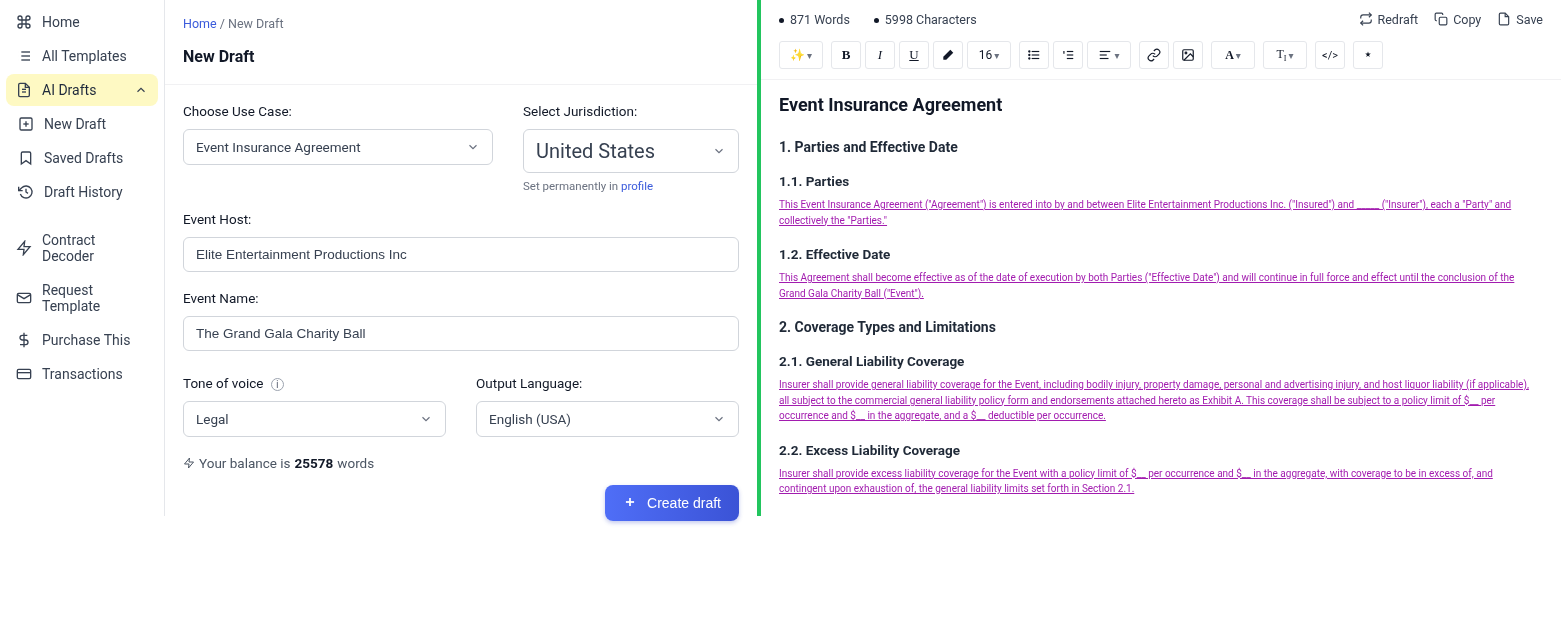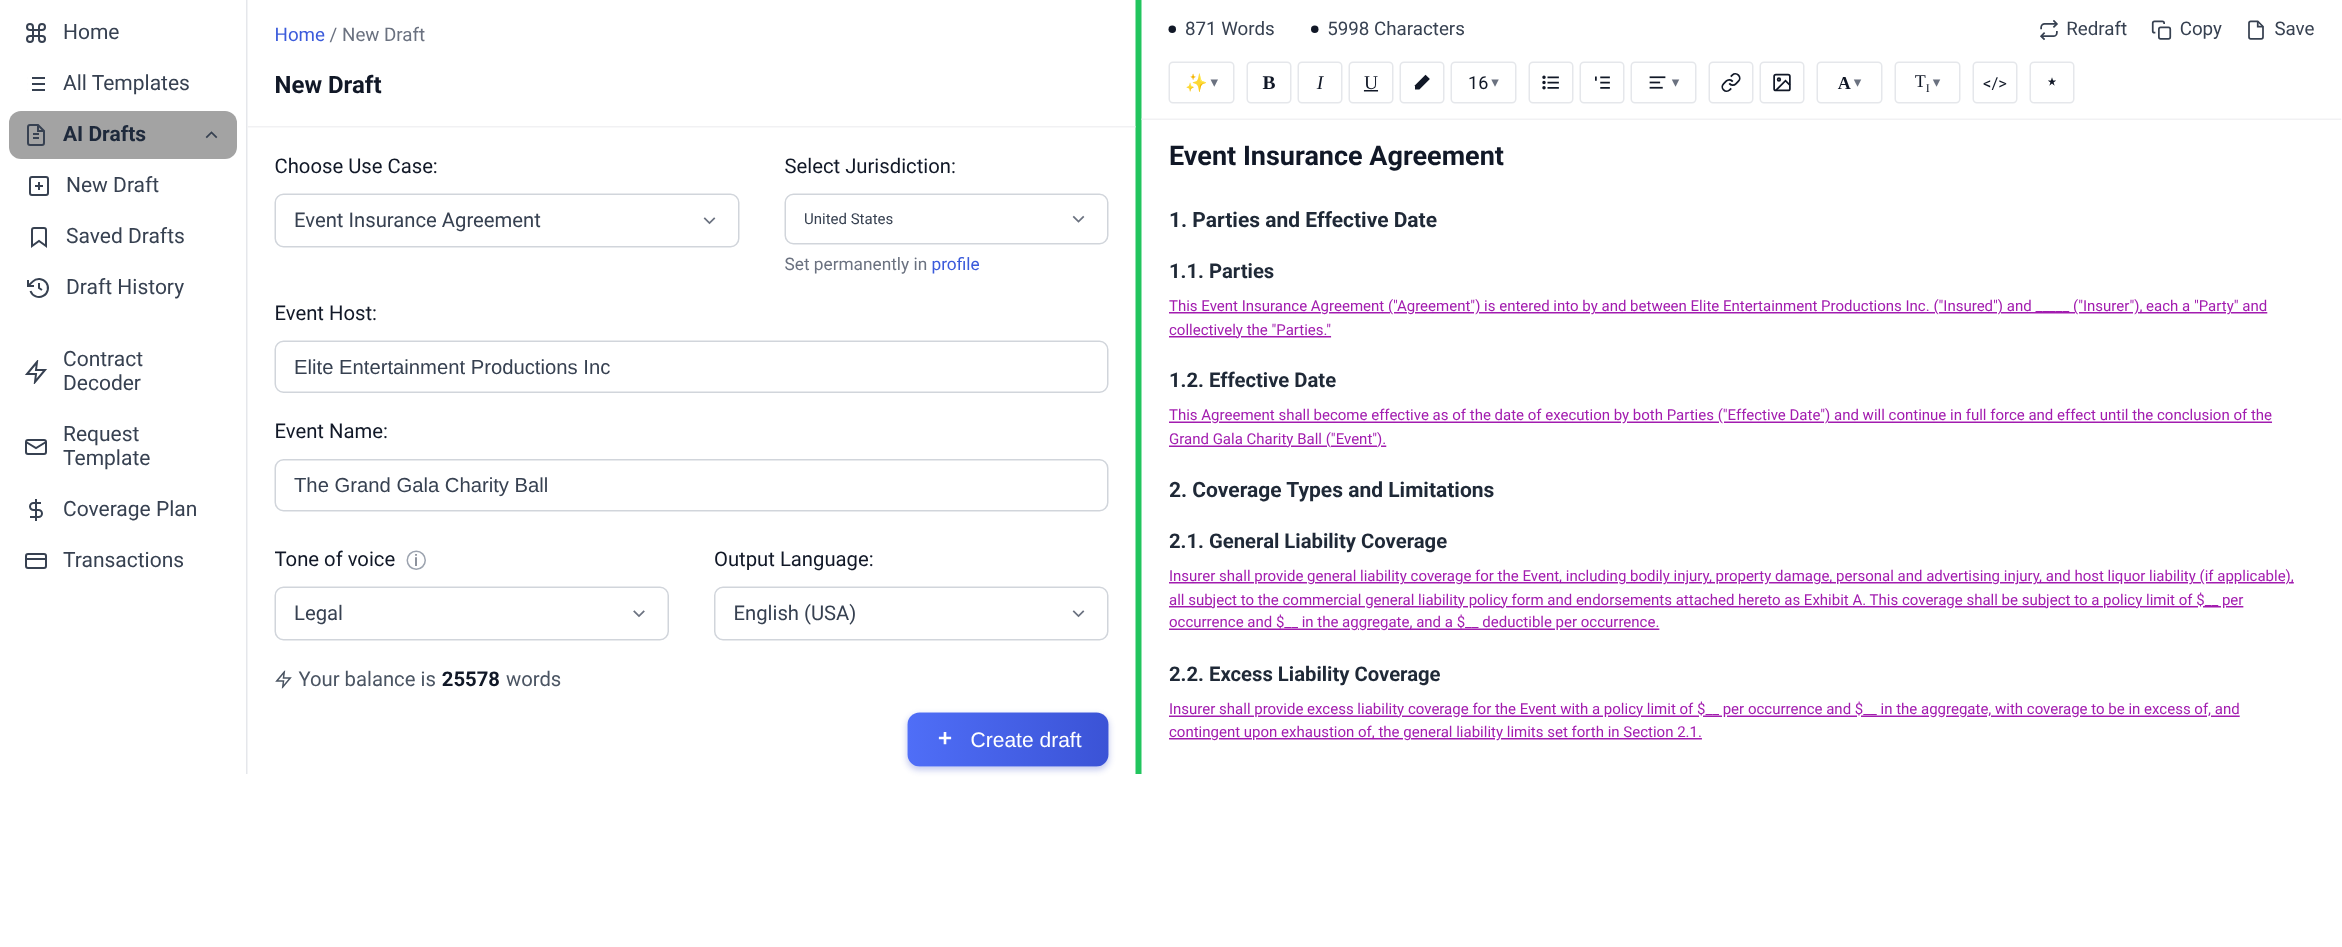--- a/index.html
+++ b/index.html
@@ -2,21 +2,21 @@
 <html><head>
 <meta charset="utf-8">
 <style>
 * { box-sizing: border-box; margin: 0; padding: 0; }
 body { font-family: -apple-system, BlinkMacSystemFont, "Segoe UI", Roboto, sans-serif; font-size: 14px; color: #1f2937; background: #fff; width: 1561px; height: 631px; overflow: hidden; }
 .app { display: flex; height: 516px; }
 
 
 .sidebar { width: 165px; border-right: 1px solid #e5e7eb; padding: 6px; display: flex; flex-direction: column; gap: 2px; }
 .nav-item { display: flex; align-items: center; gap: 10px; padding: 8px 10px; border-radius: 8px; cursor: pointer; color: #374151; }
-.nav-item.active { background: #a3a3a3; color: #1e293b; font-weight: 700; }
+.nav-item.active { background: #fef9c3; color: #1e293b; font-weight: 400; }
 .nav-item .icon { width: 16px; height: 16px; flex-shrink: 0; display: inline-flex; align-items: center; justify-content: center; }
 .nav-caret { margin-left: auto; }
 .sub { padding-left: 12px; }
 .gap-top { margin-top: 14px; }
 .nav-item svg { stroke: #374151; }
 
 
 .main { flex: 1; display: flex; }
 .left-pane { width: 596px; border-right: 4px solid #22c55e; padding: 16px 18px 0 18px; }
 .breadcrumb { font-size: 12.5px; color: #6b7280; margin-bottom: 16px; }
@@ -40,21 +40,21 @@
 .balance strong { color: #111827; font-weight: 700; }
 
 .create-btn { margin-top: 14px; float: right; background: linear-gradient(90deg, #4f6ef7, #3b53d6); color: #fff; border: none; border-radius: 8px; padding: 10px 18px; font-size: 14px; font-weight: 500; cursor: pointer; display: inline-flex; gap: 10px; box-shadow: 0 2px 4px rgba(60,80,200,0.3); }
 
 
 .right-pane { flex: 1; display: flex; flex-direction: column; }
 .editor-top { display: flex; align-items: center; justify-content: space-between; padding: 12px 18px 8px 18px; font-size: 12.5px; }
 .stats { display: flex; align-items: center; gap: 24px; color: #374151; }
 .stats .dot { width: 5px; height: 5px; background: #111827; border-radius: 50%; display: inline-block; margin-right: 6px; vertical-align: middle; }
 .actions { display: flex; align-items: center; gap: 16px; color: #374151; }
-.action { display: inline-flex; align-items: center; gap: 5px; cursor: pointer; }
+.action { display: inline-flex; gap: 5px; cursor: pointer; }
 
 .toolbar { display: flex; align-items: center; gap: 8px; padding: 6px 18px 10px 18px; border-bottom: 1px solid #f1f1f3; }
 .tb-group { display: flex; gap: 4px; }
 .tb-btn { width: 30px; height: 28px; border: 1px solid #e5e7eb; border-radius: 3px; background: #fff; display: inline-flex; align-items: center; justify-content: center; cursor: pointer; font-size: 13px; color: #111827; }
 .tb-btn.wide { width: 44px; gap: 2px; font-size: 12px; }
 .tb-btn.bold { font-weight: 700; font-family: Georgia, serif; }
 .tb-btn.italic { font-style: italic; font-family: Georgia, serif; }
 .tb-btn.underline { text-decoration: underline; font-family: Georgia, serif; }
 
 .editor-body { flex: 1; overflow-y: scroll; padding: 14px 24px 24px 18px; }
@@ -158,21 +158,21 @@
         </span>
       <span>Request Template</span>
     </div>
     <div class="nav-item">
       <span class="icon">
           <svg width="16" height="16" viewBox="0 0 24 24" fill="none" stroke="currentColor" stroke-width="2">
             <line x1="12" y1="1" x2="12" y2="23"></line>
             <path d="M17 5H9.5a3.5 3.5 0 0 0 0 7h5a3.5 3.5 0 0 1 0 7H6"></path>
           </svg>
         </span>
-      <span>Coverage Plan</span>
+      <span>Purchase This</span>
     </div>
     <div class="nav-item">
       <span class="icon">
           <svg width="16" height="16" viewBox="0 0 24 24" fill="none" stroke="currentColor" stroke-width="2">
             <rect x="2" y="5" width="20" height="14" rx="2"></rect>
             <line x1="2" y1="10" x2="22" y2="10"></line>
           </svg>
         </span>
       <span>Transactions</span>
     </div>
@@ -194,21 +194,21 @@
             <span class="chev">
                 <svg width="14" height="14" viewBox="0 0 24 24" fill="none" stroke="currentColor" stroke-width="2">
                   <polyline points="6 9 12 15 18 9"></polyline>
                 </svg>
               </span>
           </div>
         </div>
         <div class="form-group">
           <div class="label">Select Jurisdiction:</div>
           <div class="select">
-            <span style="font-size:10px;">United States</span>
+            <span style="font-size:20px;">United States</span>
             <span class="chev">
                 <svg width="14" height="14" viewBox="0 0 24 24" fill="none" stroke="currentColor" stroke-width="2">
                   <polyline points="6 9 12 15 18 9"></polyline>
                 </svg>
               </span>
           </div>
           <div class="helper">
             <span>Set permanently in </span><a href="#">profile</a>
           </div>
         </div>

